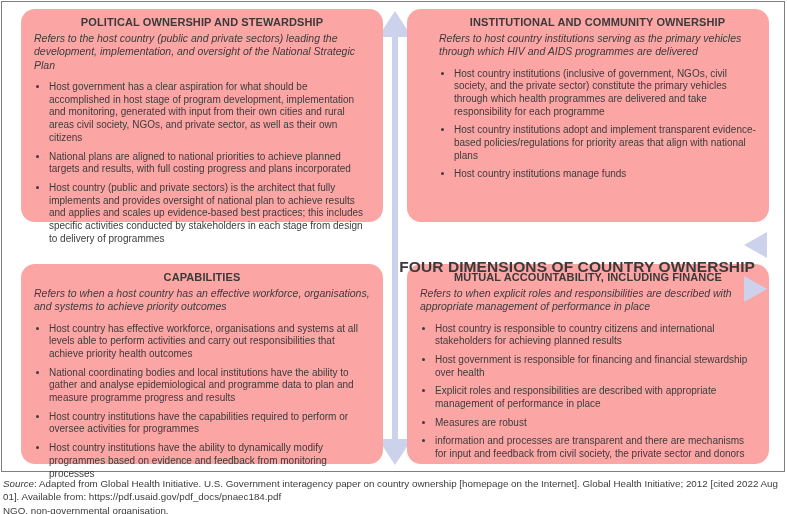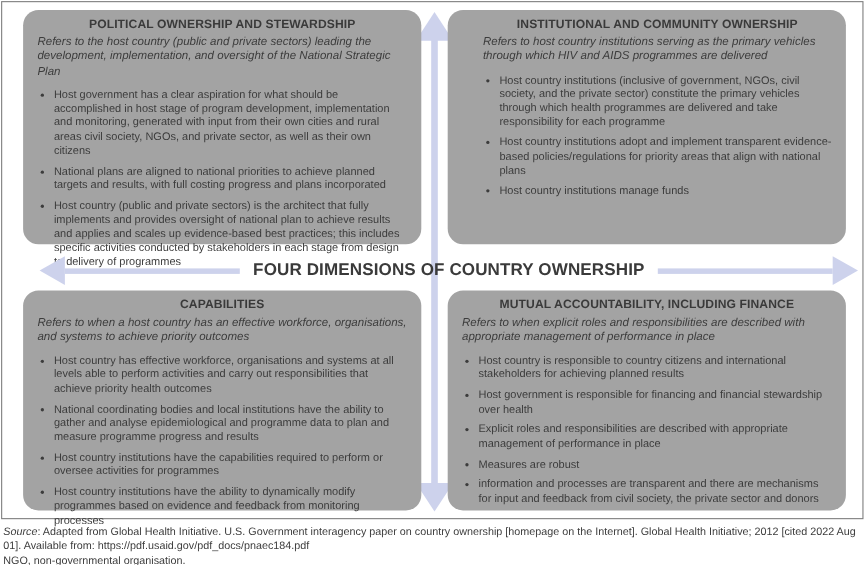--- a/index.html
+++ b/index.html
@@ -6,21 +6,21 @@
   html, body { width: 787px; height: 514px; background: #ffffff; overflow: hidden; }
   body { font-family: "Liberation Sans", sans-serif; color: #3c3c3c; position: relative; }
 
   .figure {
     position: absolute; left: 1px; top: 1px; width: 784px; height: 471px;
     border: 1px solid #7e7e7e; background: #ffffff;
   }
 
   
   .quadrant {
-    position: absolute; width: 362px; background: #a3a3a3;
+    position: absolute; width: 362px; background: #fca5a5;
     border-radius: 14px; padding: 7px 13px 6px 13px; z-index: 2;
   }
   .q-tl { left: 19px;  top: 7px;   height: 213px; }
   .q-tr { left: 405px; top: 7px;   height: 213px; padding-left: 32px; }
   .q-bl { left: 19px;  top: 262px; height: 200px; }
   .q-br { left: 405px; top: 262px; height: 200px; }
 
   .q-heading {
     text-align: center; font-weight: bold; font-size: 11px; line-height: 1.25;
     color: #3a3a3a; letter-spacing: 0.1px;
@@ -45,22 +45,22 @@
     border-bottom: 26px solid #cdd2ec;
   }
   .v-head-down {
     position: absolute; left: 376px; top: 437px; width: 0; height: 0; z-index: 1;
     border-left: 17px solid transparent; border-right: 17px solid transparent;
     border-top: 26px solid #cdd2ec;
   }
 
   
   .h-arrow {
-    position: absolute; left: 34px; top: 230px; width: 744px; height: 28px;
-    display: flex; align-items: center; z-index: 3;
+    position: absolute; left: 21px; top: 230px; width: 744px; height: 28px;
+    display: flex; align-items: flex-end; z-index: 3; flex-direction: column;
   }
   .h-head-left {
     width: 0; height: 0; flex: none;
     border-top: 13px solid transparent; border-bottom: 13px solid transparent;
     border-right: 23px solid #cdd2ec;
   }
   .h-head-right {
     width: 0; height: 0; flex: none;
     border-top: 13px solid transparent; border-bottom: 13px solid transparent;
     border-left: 23px solid #cdd2ec;

